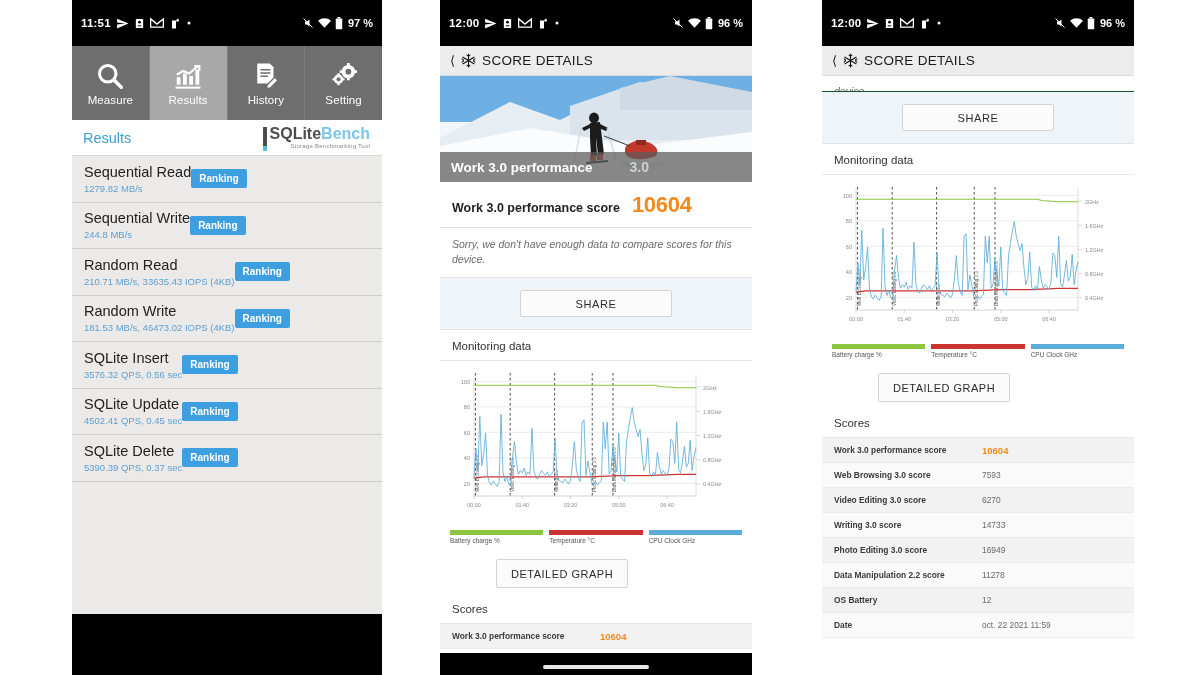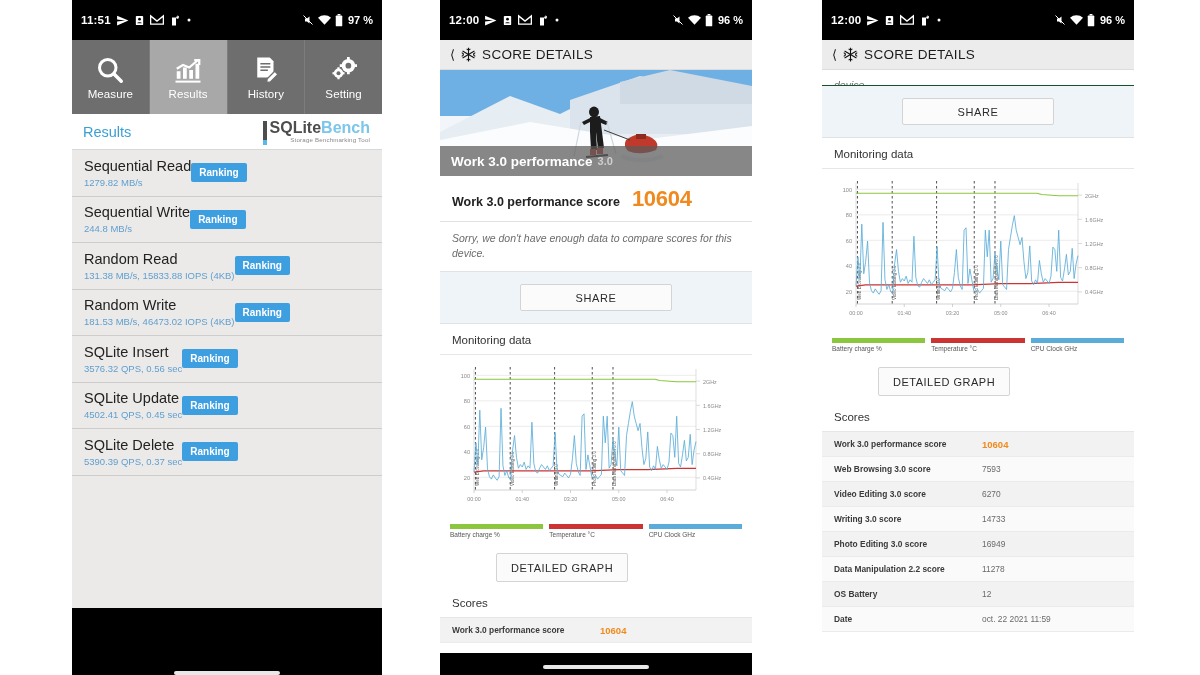--- a/index.html
+++ b/index.html
@@ -13,21 +13,21 @@
   .stage { position: relative; width: 1200px; height: 675px; background:#fff; }
 
   
   .phone { position: absolute; top: 0; height: 675px; overflow: hidden; background: #fff; }
   #phone1 { left: 72px;  width: 310px; }
   #phone2 { left: 440px; width: 312px; }
   #phone3 { left: 822px; width: 312px; }
 
   
   .statusbar {
-    height: 40px; background: #000; color: #fff;
+    height: 46px; background: #000; color: #fff;
     display: flex; align-items: center; justify-content: space-between;
     padding: 0 9px; font-size: 11.5px; font-weight: bold;
   }
   .sb-left { display: flex; align-items: center; gap: 5px; }
   .sb-right { display: flex; align-items: center; gap: 4px; }
   .sb-time { letter-spacing: .2px; font-size:11.5px; }
   .sb-ico { display:inline-block; line-height:1; font-size: 11px; }
   .sb-batt-txt { font-size: 11px; margin-left:1px; }
   svg.ic { display:block; }
 
@@ -81,21 +81,21 @@
 
   
   .pm-hero { position: relative; height: 106px; overflow: hidden;
              background: linear-gradient(#5da3e0 0%, #7dbbea 38%, #cfe0ee 52%, #eef3f7 70%, #f6f8fa 100%); }
   .hero-mtn { position:absolute; inset:0; }
   .hero-cap {
     position: absolute; left: 0; right: 0; bottom: 0; height: 30px;
     background: rgba(90,90,90,.72); display: flex; align-items: center; padding-left: 11px; gap: 5px;
   }
   .hero-cap-title { color: #fff; font-size: 13.5px; font-weight: bold; }
-  .hero-cap-sub { color: #cfcfcf; font-size: 11px; font-weight:bold; }
+  .hero-cap-sub { color: #cfcfcf; font-size: 14px; font-weight:bold;margin-left:32px; }
 
   .pm-scorerow {
     display: flex; align-items: baseline; gap: 12px; padding: 10px 12px 9px;
     border-bottom: 1px solid #e2e2e2;
   }
   .pm-scorelabel { font-size: 12.5px; font-weight: bold; color: #222; }
   .pm-scoreval { font-size: 22px; font-weight: bold; color: #f08a1e; letter-spacing: -.3px; }
   .pm-note { font-size: 10.5px; color: #6b6b6b; font-style: italic; padding: 9px 12px 10px; line-height: 1.45; border-bottom: 1px solid #e2e2e2;}
   .pm-sharewrap { background: #eff4f9; padding: 12px 0; display: flex; justify-content: center; border-bottom: 1px solid #e2e2e2;}
   .pm-sharebtn {
@@ -267,21 +267,21 @@
       <div class="ab-row">
         <div>
             <div class="ab-row-name">Sequential Write</div>
             <div class="ab-row-sub">244.8 MB/s</div>
           </div>
         <div class="ab-rank-btn">Ranking</div>
       </div>
       <div class="ab-row">
         <div>
             <div class="ab-row-name">Random Read</div>
-            <div class="ab-row-sub">131.38 MB/s, 15833.88 IOPS (4KB)</div>
+            <div class="ab-row-sub">210.71 MB/s, 33635.43 IOPS (4KB)</div>
           </div>
         <div class="ab-rank-btn">Ranking</div>
       </div>
       <div class="ab-row">
         <div>
             <div class="ab-row-name">Random Write</div>
             <div class="ab-row-sub">181.53 MB/s, 46473.02 IOPS (4KB)</div>
           </div>
         <div class="ab-rank-btn">Ranking</div>
       </div>

